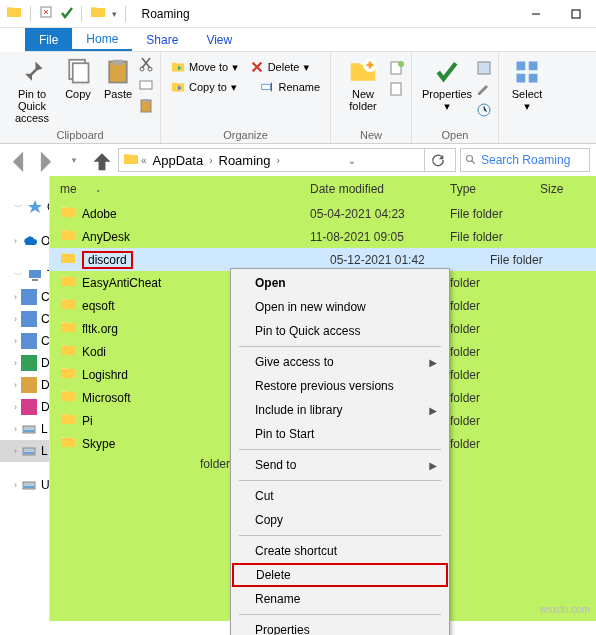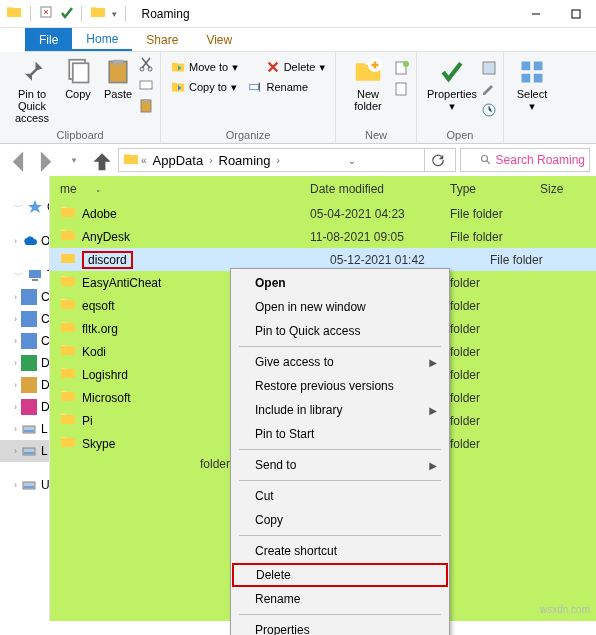--- a/index.html
+++ b/index.html
@@ -11,21 +11,21 @@
 .folder-icon-small svg { width: 16px; height: 16px; }
 .qat-item svg { width: 14px; height: 14px; }
 .qat-sep { width: 1px; height: 16px; background: #d0d0d0; margin: 0 2px; }
 .title-text { margin-left: 8px; font-size: 12px; }
 .winbtns { margin-left: auto; display: flex; }
 .winbtn { width: 40px; height: 28px; display: flex; align-items: center; justify-content: center; }
 .winbtn svg { width: 10px; height: 10px; }
 
 
 .ribbontabs { height: 24px; display: flex; align-items: stretch; border-bottom: 1px solid #e1e1e1; margin-left: 25px; }
-.rtab { padding: 0 14px; display: flex; align-items: center; font-size: 12px; color: #a16207; }
+.rtab { padding: 0 14px; display: flex; align-items: center; font-size: 12px; color: #1d4ed8; }
 .rtab.file { background: #1979ca; color: #fff; }
 .rtab.active { border-bottom: 2px solid #1979ca; color: #1979ca; }
 
 
 .ribbon { height: 92px; background: #f5f6f7; display: flex; border-bottom: 1px solid #d0d0d0; }
 .group { border-right: 1px solid #e1e1e1; padding: 2px 6px 0 6px; display: flex; flex-direction: column; }
 .group-inner { flex: 1; display: flex; align-items: flex-start; }
 .group-label { text-align: center; font-size: 11px; color: #666; padding-bottom: 2px; }
 .bigbtn { display: flex; flex-direction: column; align-items: center; justify-content: flex-start; width: 52px; padding-top: 4px; gap: 2px; text-align: center; font-size: 11px; line-height: 1.1; }
 .bigbtn svg { width: 28px; height: 28px; }
@@ -35,21 +35,21 @@
 .smallbtn svg { width: 14px; height: 14px; }
 
 
 .addrrow { height: 32px; display: flex; align-items: center; padding: 4px 6px; gap: 4px; }
 .navbtn { width: 24px; height: 24px; display: flex; align-items: center; justify-content: center; color: #999; }
 .navbtn.enabled { color: #555; }
 .addrbar { flex: 1; border: 1px solid #ccc; height: 24px; display: flex; align-items: center; padding: 0 4px; gap: 2px; }
 .addrbar .crumb { padding: 0 4px; font-size: 13px; }
 .addrbar .chev { color: #666; font-size: 10px; }
 .addrbar .refresh { margin-left: auto; border-left: 1px solid #ccc; padding: 0 6px; height: 100%; display: flex; align-items: center; }
-.searchbox { width: 130px; border: 1px solid #ccc; height: 24px; display: flex; align-items: center; padding: 4px 4px; color: #ec4899; justify-content: flex-end; }
+.searchbox { width: 130px; border: 1px solid #ccc; height: 24px; display: flex; align-items: center; padding: 4px 4px; color: #3b82f6; }
 .searchbox svg { width: 12px; height: 12px; margin-right: 4px; }
 
 
 .main { display: flex; position: absolute; top: 176px; left: 0; right: 0; bottom: 14px; }
 .nav { width: 50px; background: #fff; border-right: 1px solid #e5e5e5; padding-top: 20px; }
 .navrow { display: flex; align-items: center; padding: 3px 4px 3px 14px; gap: 4px; font-size: 12px; overflow: hidden; white-space: nowrap; }
 .navrow svg, .navrow .ico { width: 16px; height: 16px; flex-shrink: 0; }
 .navrow.sel { background: #d8d8d8; }
 .navexp { width: 10px; color: #888; font-size: 9px; }
 .files { flex: 1; background: #bef264; position: relative; }
@@ -244,29 +244,29 @@
         <span><svg viewBox="0 0 16 16" width="16" height="16">
               <use href="#svg-paste"></use>
             </svg></span>
       </div>
     </div>
     <div class="group-label">Clipboard</div>
   </div>
 
   <div class="group">
     <div class="group-inner" style="flex-direction:column;gap:2px;padding-top:4px">
-      <div style="display:flex;gap:20px">
+      <div style="display:flex;gap:4px">
         <div class="smallbtn"><svg viewBox="0 0 16 16">
               <use href="#svg-moveto"></use>
             </svg><span>Move to</span> ▾</div>
         <div class="smallbtn"><svg viewBox="0 0 16 16">
               <use href="#svg-x"></use>
             </svg><span>Delete</span> ▾</div>
       </div>
-      <div style="display:flex;gap:4px">
+      <div style="display:flex;gap:16px">
         <div class="smallbtn"><svg viewBox="0 0 16 16">
               <use href="#svg-copyto"></use>
             </svg><span>Copy to</span> ▾</div>
         <div class="smallbtn">
             <svg viewBox="0 0 16 16">
               <use href="#svg-rename"></use>
             </svg>
             <span>Rename</span>
           </div>
       </div>

